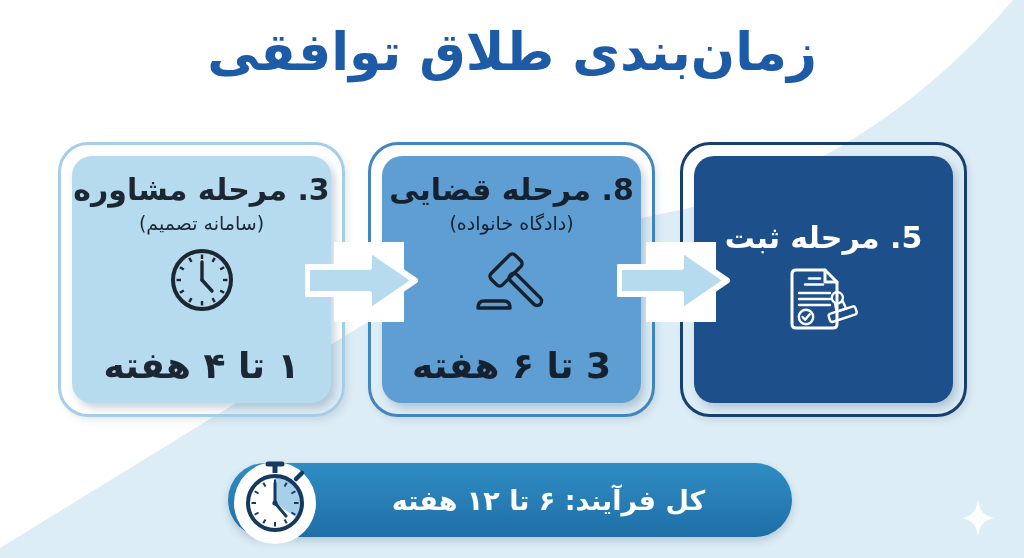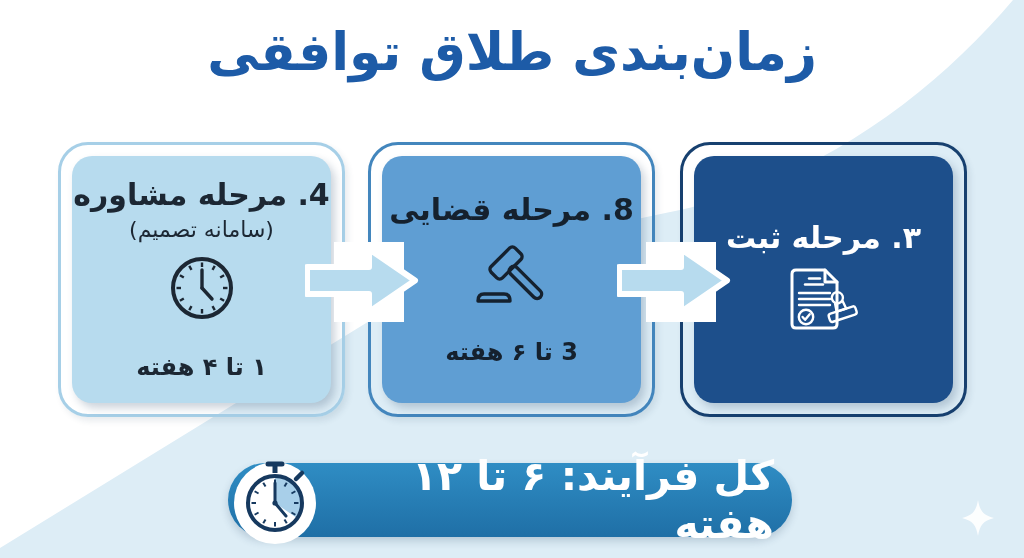--- a/index.html
+++ b/index.html
@@ -20,58 +20,58 @@
   .s2{left:368px;border-color:#4386bd;}
   .s3{left:680px;border-color:#17406f;}
   .stage-inner{position:absolute;left:11px;top:11px;right:11px;bottom:11px;
                border-radius:20px;display:flex;flex-direction:column;
                align-items:center;justify-content:center;
                box-shadow:4px 5px 8px rgba(25,55,90,0.22);}
   .s1 .stage-inner{background:#b7dbee;color:#1c2733;}
   .s2 .stage-inner{background:#5f9ed3;color:#15212e;}
   .s3 .stage-inner{background:#1d4f8b;color:#ffffff;}
   .stage-heading{font-size:30px;font-weight:bold;line-height:1.15;}
-  .stage-sub{font-size:22px;margin-top:6px;line-height:1.1;}
+  .stage-sub{font-size:19px;margin-top:6px;line-height:1.1;}
   .stage-icon{margin-top:10px;margin-bottom:4px;}
-  .stage-duration{font-size:24px;font-weight:bold;margin-top:25px;}
+  .stage-duration{font-size:36px;font-weight:bold;margin-top:25px;}
 
   
   .bridge{position:absolute;top:242px;width:70px;height:80px;background:#ffffff;}
   .bridge1{left:334px;}
   .bridge2{left:646px;}
   .flow-arrow{position:absolute;top:243px;width:115px;height:75px;}
   .arrow1{left:305px;}
   .arrow2{left:617px;}
 
   
   .total-pill{position:absolute;left:228px;top:463px;width:564px;height:74px;
               border-radius:37px;background:linear-gradient(180deg,#2f8dc4,#1f6fa6);
               box-shadow:0 4px 8px rgba(25,55,90,0.20);}
   .total-text{position:absolute;left:95px;right:18px;top:0;height:74px;
               display:flex;align-items:center;justify-content:center;
-              color:#ffffff;font-size:41px;font-weight:bold;}
+              color:#ffffff;font-size:27px;font-weight:bold;}
   .stopwatch{position:absolute;left:2px;top:-7px;}
 
   .sparkle{position:absolute;left:962px;top:500px;}
 </style>
 </head>
 <body>
 
 <div class="canvas">
 
   <svg class="bg-svg" viewBox="0 0 1024 558" preserveAspectRatio="none">
     <path d="M 0 548 L 371 320 C 480 252 560 235 680 210 C 820 180 935 92 1013 0
              L 1024 0 L 1024 558 L 0 558 Z" fill="#ddedf6"></path>
   </svg>
 
   <h1 class="title" dir="rtl">زمان‌بندی طلاق توافقی</h1>
 
   <div class="stage-outer s1">
     <div class="stage-inner">
-      <div class="stage-heading" dir="rtl">4. مرحله مشاوره</div>
+      <div class="stage-heading" dir="rtl">3. مرحله مشاوره</div>
       <div class="stage-sub" dir="rtl">(سامانه تصمیم)</div>
       <svg class="stage-icon" width="72" height="72" viewBox="0 0 72 72">
         <circle cx="36" cy="36" r="29" fill="none" stroke="#1c2733" stroke-width="4"></circle>
         <g stroke="#1c2733" stroke-width="2.4">
           <line x1="36" y1="10.5" x2="36" y2="15" transform="rotate(0 36 36)"></line>
           <line x1="36" y1="10.5" x2="36" y2="15" transform="rotate(30 36 36)"></line>
           <line x1="36" y1="10.5" x2="36" y2="15" transform="rotate(60 36 36)"></line>
           <line x1="36" y1="10.5" x2="36" y2="15" transform="rotate(90 36 36)"></line>
           <line x1="36" y1="10.5" x2="36" y2="15" transform="rotate(120 36 36)"></line>
           <line x1="36" y1="10.5" x2="36" y2="15" transform="rotate(150 36 36)"></line>
@@ -85,34 +85,35 @@
         <line x1="36" y1="36" x2="36" y2="18" stroke="#1c2733" stroke-width="3.4" stroke-linecap="round"></line>
         <line x1="36" y1="36" x2="46" y2="47" stroke="#1c2733" stroke-width="3.4" stroke-linecap="round"></line>
       </svg>
       <div class="stage-duration" dir="rtl">۱ تا ۴ هفته</div>
     </div>
   </div>
 
   <div class="stage-outer s2">
     <div class="stage-inner">
       <div class="stage-heading" dir="rtl">8. مرحله قضایی</div>
+      <div class="stage-sub" dir="rtl">(دادگاه خانواده)</div>
       <svg class="stage-icon" width="96" height="72" viewBox="0 0 96 72">
         <g fill="none" stroke="#15212e" stroke-width="3.4" stroke-linejoin="round" stroke-linecap="round">
           <rect x="-17" y="-8" width="34" height="16" rx="4" transform="translate(42 26) rotate(-45)"></rect>
           <rect x="-2" y="-4.5" width="42" height="9" rx="4.5" transform="translate(48 32) rotate(45)"></rect>
           <path d="M 14 64 Q 14 57 20 57 L 40 57 Q 46 57 46 64 Z"></path>
         </g>
       </svg>
       <div class="stage-duration" dir="rtl">3 تا ۶ هفته</div>
     </div>
   </div>
 
   <div class="stage-outer s3">
     <div class="stage-inner">
-      <div class="stage-heading" dir="rtl">۳. مرحله ثبت</div>
+      <div class="stage-heading" dir="rtl">5. مرحله ثبت</div>
       <svg class="stage-icon" width="84" height="68" viewBox="0 0 84 68">
         <g fill="none" stroke="#ffffff" stroke-width="3" stroke-linejoin="round" stroke-linecap="round">
           <path d="M 10 8 Q 10 4 14 4 L 43 4 L 55 16 L 55 58 Q 55 62 51 62 L 14 62 Q 10 62 10 58 Z"></path>
           <path d="M 43 4 L 43 16 L 55 16"></path>
         </g>
         <g stroke="#ffffff" stroke-width="2.4" stroke-linecap="round">
           <line x1="27" y1="12.5" x2="38" y2="12.5"></line>
           <line x1="23" y1="18.5" x2="41" y2="18.5"></line>
           <line x1="17" y1="27" x2="48" y2="27"></line>
           <line x1="17" y1="33" x2="48" y2="33"></line>

